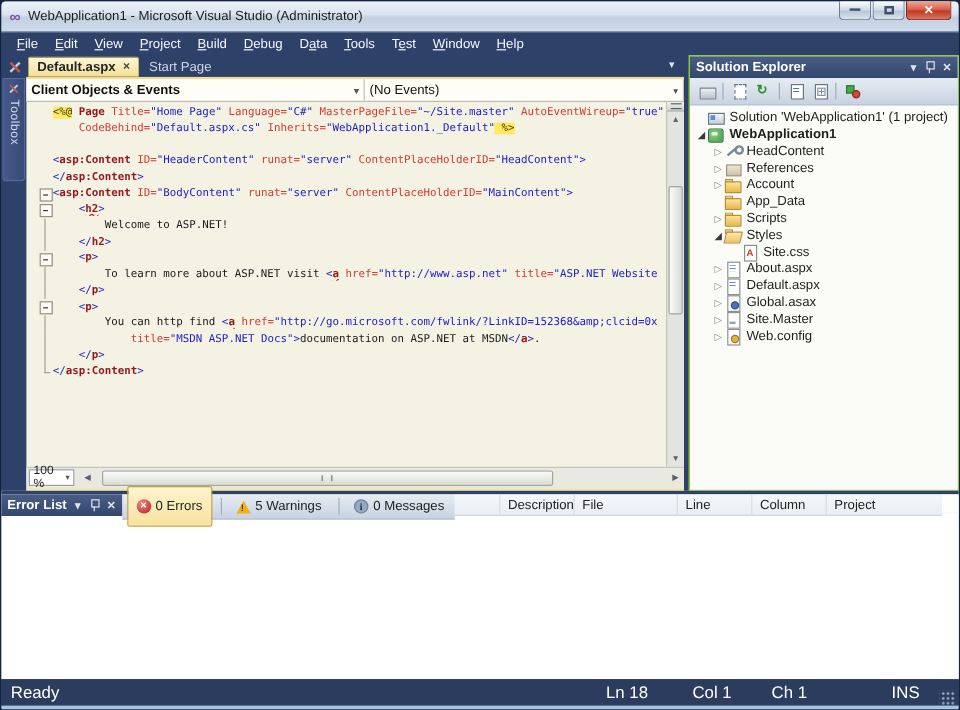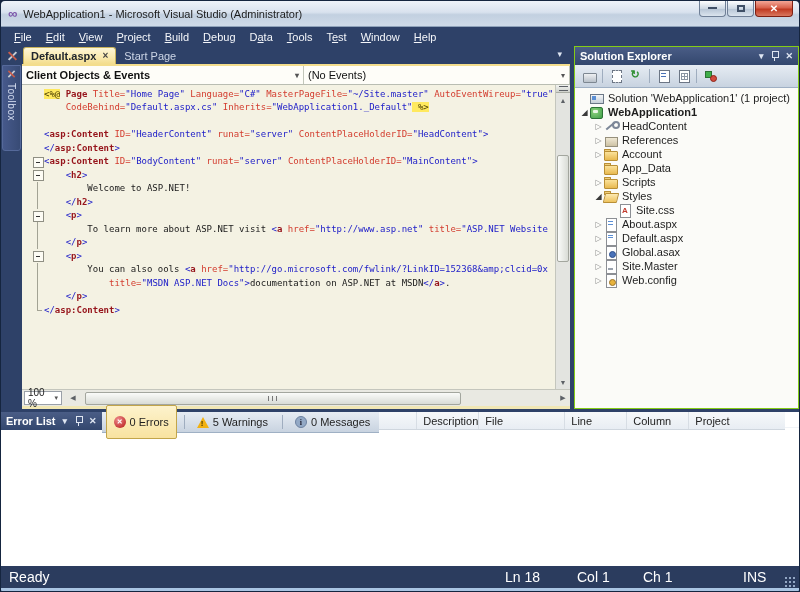--- a/index.html
+++ b/index.html
@@ -335,21 +335,21 @@
                   <span class="codetext"><span class="t-text">    </span><span class="t-delim">&lt;/</span><span class="t-tag">p</span><span class="t-delim">&gt;</span></span>
                 </div>
                 <div class="codeline">
                   <span class="lmargin"></span>
                   <span class="gutter g-box"></span>
                   <span class="codetext"><span class="t-text">    </span><span class="t-delim">&lt;</span><span class="t-tag">p</span><span class="t-delim">&gt;</span></span>
                 </div>
                 <div class="codeline">
                   <span class="lmargin"></span>
                   <span class="gutter g-line"></span>
-                  <span class="codetext"><span class="t-text">        You can also ools </span><span class="t-delim">&lt;</span><span class="t-tag wavy">a</span><span class="t-attr"> href=</span><span class="t-val">"http://go.microsoft.com/fwlink/?LinkID=152368&amp;amp;clcid=0x</span></span>
+                  <span class="codetext"><span class="t-text">        You can http find </span><span class="t-delim">&lt;</span><span class="t-tag wavy">a</span><span class="t-attr"> href=</span><span class="t-val">"http://go.microsoft.com/fwlink/?LinkID=152368&amp;amp;clcid=0x</span></span>
                 </div>
                 <div class="codeline">
                   <span class="lmargin"></span>
                   <span class="gutter g-line"></span>
                   <span class="codetext"><span class="t-attr">            title=</span><span class="t-val">"MSDN ASP.NET Docs"</span><span class="t-delim">&gt;</span><span class="t-text">documentation on ASP.NET at MSDN</span><span class="t-delim">&lt;/</span><span class="t-tag">a</span><span class="t-delim">&gt;</span><span class="t-text">.</span></span>
                 </div>
                 <div class="codeline">
                   <span class="lmargin"></span>
                   <span class="gutter g-line"></span>
                   <span class="codetext"><span class="t-text">    </span><span class="t-delim">&lt;/</span><span class="t-tag">p</span><span class="t-delim">&gt;</span></span>

